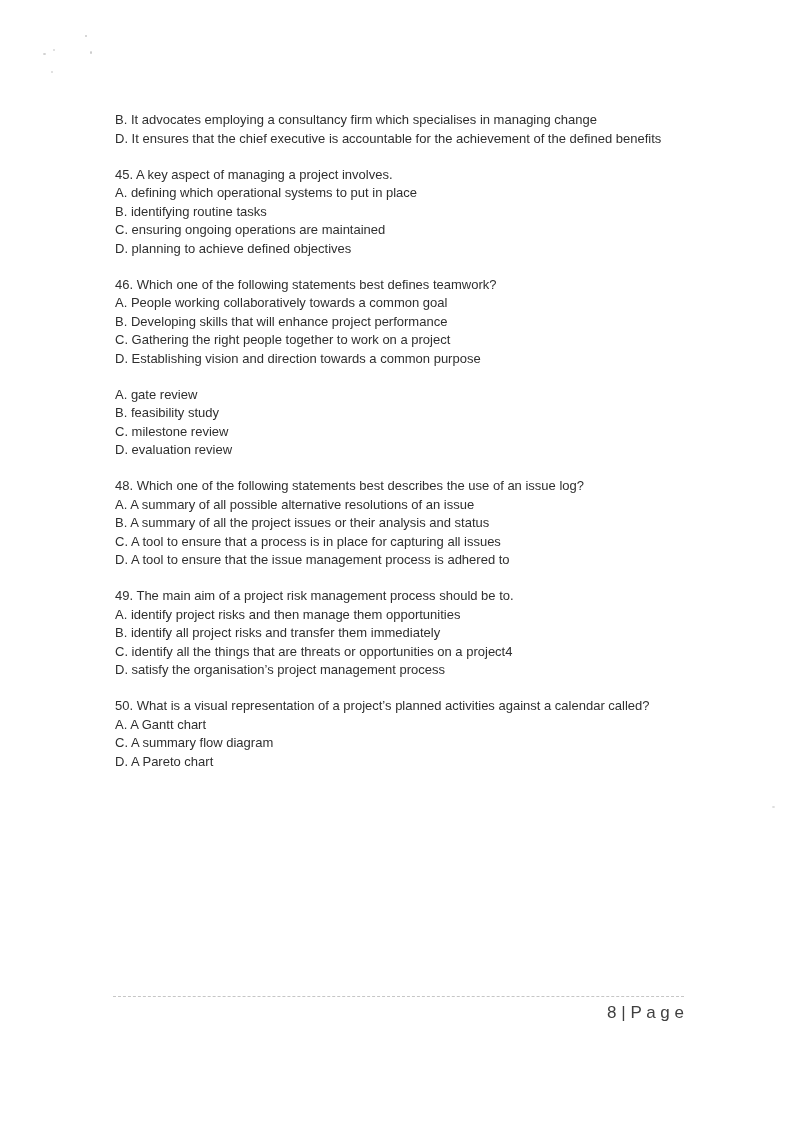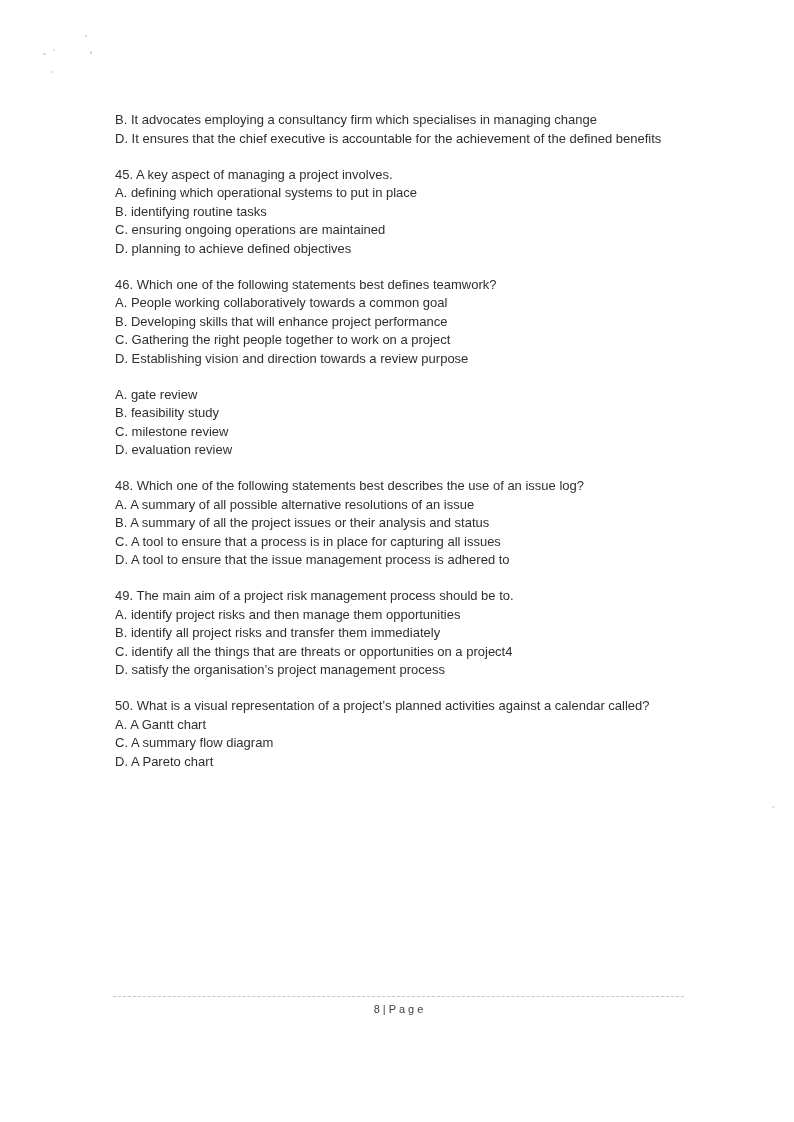--- a/index.html
+++ b/index.html
@@ -38,22 +38,22 @@
     width: 571px;
     height: 0;
     border-top: 1px dashed #bdbdbd;
     opacity: 0.85;
   }
   .footer-label {
     position: absolute;
     left: 113px;
     top: 1003px;
     width: 571px;
-    text-align: center;
-    font-size: 11px;
+    text-align: right;
+    font-size: 17px;
     color: #3f3f3f;
   }
   .speck {
     position: absolute;
     background: #8a8a8a;
     border-radius: 50%;
   }
 </style>
 </head>
 <body>
@@ -78,21 +78,21 @@
         <div class="line">A. defining which operational systems to put in place</div>
         <div class="line">B. identifying routine tasks</div>
         <div class="line">C. ensuring ongoing operations are maintained</div>
         <div class="line">D. planning to achieve defined objectives</div>
       </div>
       <div class="question-block">
         <div class="line">46. Which one of the following statements best defines teamwork?</div>
         <div class="line">A. People working collaboratively towards a common goal</div>
         <div class="line">B. Developing skills that will enhance project performance</div>
         <div class="line">C. Gathering the right people together to work on a project</div>
-        <div class="line">D. Establishing vision and direction towards a review purpose</div>
+        <div class="line">D. Establishing vision and direction towards a common purpose</div>
       </div>
       <div class="question-block">
         <div class="line">A. gate review</div>
         <div class="line">B. feasibility study</div>
         <div class="line">C. milestone review</div>
         <div class="line">D. evaluation review</div>
       </div>
       <div class="question-block">
         <div class="line">48. Which one of the following statements best describes the use of an issue log?</div>
         <div class="line">A. A summary of all possible alternative resolutions of an issue</div>

